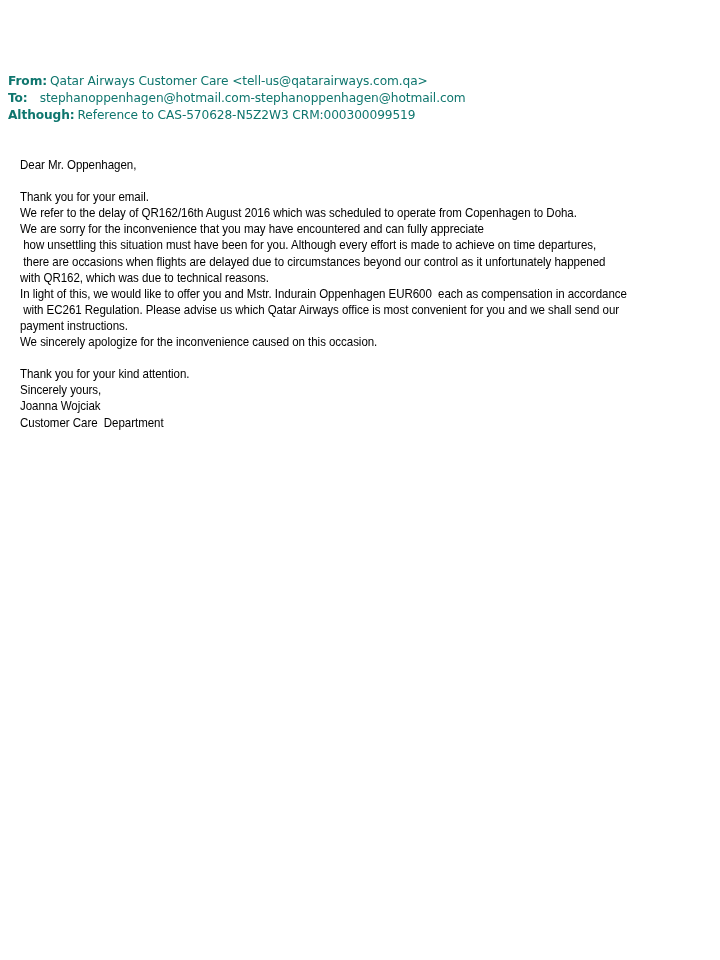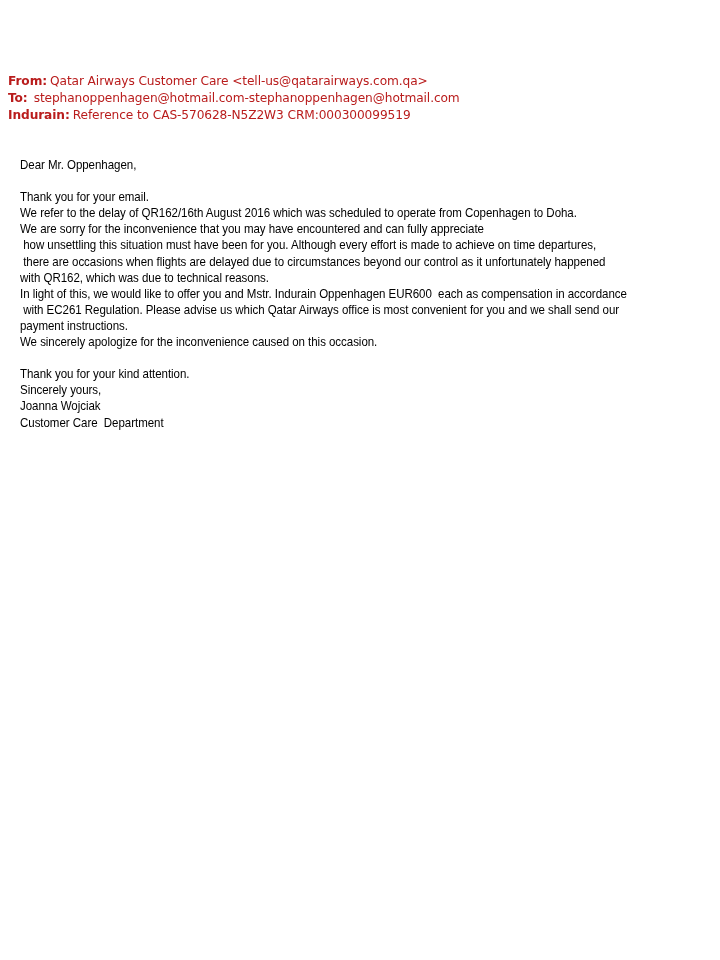--- a/index.html
+++ b/index.html
@@ -27,32 +27,32 @@
   .header-block {
     position: absolute;
     left: 8px;
     top: 73px;
     width: 704px;
   }
   .header-line {
     font-family: "DejaVu Sans", sans-serif;
     font-size: 12.2px;
     line-height: 17px;
-    color: #b91c1c;
+    color: #0f766e;
     white-space: nowrap;
     letter-spacing: -0.1px;
   }
   .header-line .hlabel {
     font-weight: bold;
   }
   .header-line .hvalue {
     font-weight: normal;
   }
   .label-gap-1 { margin-right: 3px; }
-  .label-gap-2 { margin-right: 6px; text-align: right; }
+  .label-gap-2 { margin-right: 12px; text-align: right; }
 
   
   .body-block {
     position: absolute;
     left: 20px;
     top: 157px;
     width: 708px;
   }
   .body-line {
     font-family: "Liberation Sans", sans-serif;
@@ -78,21 +78,21 @@
     <div class="header-line">
       <span class="hlabel label-gap-1">From:</span><span class="hvalue">Qatar Airways Customer Care &lt;tell-us@qatarairways.com.qa&gt;</span>
     </div>
 
 
     <div class="header-line">
       <span class="hlabel label-gap-2">To:</span><span class="hvalue">stephanoppenhagen@hotmail.com-stephanoppenhagen@hotmail.com</span>
     </div>
 
     <div class="header-line">
-      <span class="hlabel label-gap-1">Indurain:</span><span class="hvalue">Reference to CAS-570628-N5Z2W3 CRM:000300099519</span>
+      <span class="hlabel label-gap-1">Although:</span><span class="hvalue">Reference to CAS-570628-N5Z2W3 CRM:000300099519</span>
     </div>
 
   </div>
 
   <div class="body-block" id="email-body">
       <div class="body-line">Dear Mr. Oppenhagen,</div>
       <div class="body-line spacer">&nbsp;</div>
       <div class="body-line">Thank you for your email.</div>
       <div class="body-line">We refer to the delay of QR162/16th August 2016 which was scheduled to operate from Copenhagen to Doha.</div>
       <div class="body-line">We are sorry for the inconvenience that you may have encountered and can fully appreciate</div>

